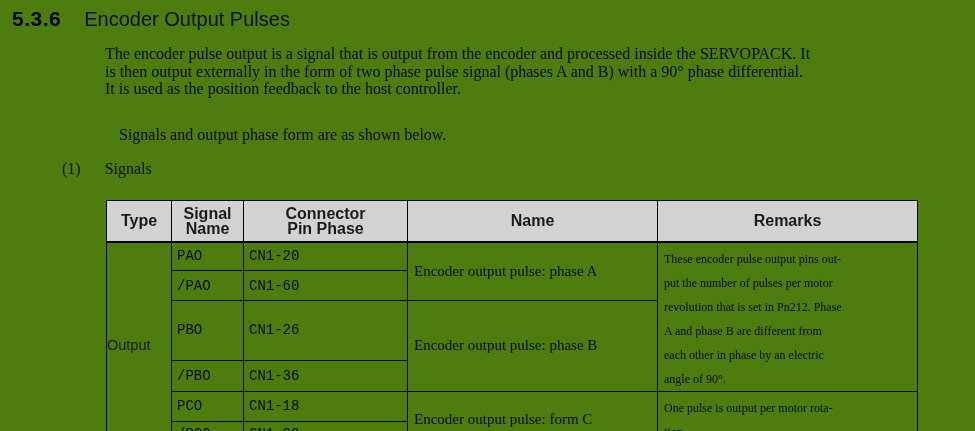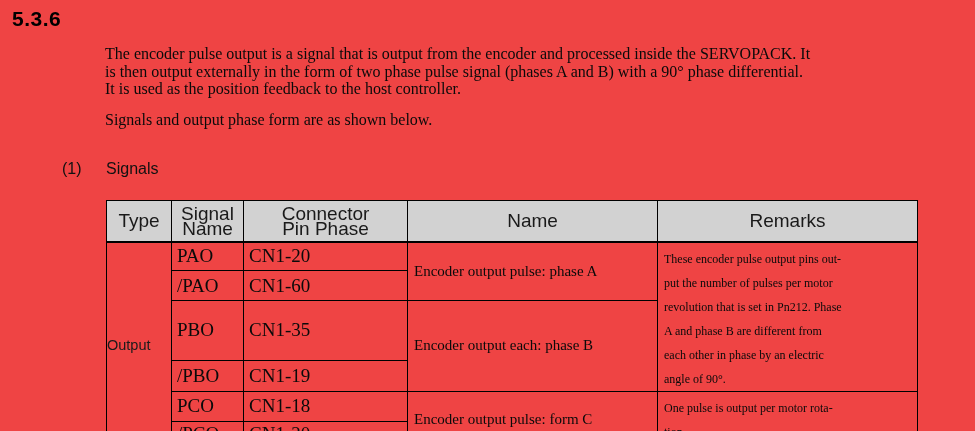--- a/index.html
+++ b/index.html
@@ -1,21 +1,21 @@
 <!DOCTYPE html>
 <html><head>
 <meta charset="utf-8">
 <style>
   * { margin: 0; padding: 0; box-sizing: border-box; }
   html, body { background: #ffffff; }
   .page {
     position: relative;
     width: 975px;
     height: 431px;
-    background: #ef4444;
+    background: #4d7c0f;
     color: #111;
     overflow: hidden;
     font-family: "Liberation Serif", serif;
   }
   .section-heading {
     position: absolute;
     left: 12px;
     top: 7px;
     display: flex;
     align-items: baseline;
@@ -37,64 +37,65 @@
   .para {
     position: absolute;
     left: 105px;
     width: 840px;
     font-size: 16px;
     line-height: 17.6px;
     white-space: pre-line;
     color: #0a0a0a;
   }
   .para-intro { top: 45px; }
-  .para-signals { top: 111px; }
+  .para-signals { top: 126px; margin-left: 14px; }
   .sub-heading {
     position: absolute;
     top: 160px;
     left: 62px;
-    font-family: Liberation Sans, sans-serif;
+    font-family: Liberation Serif, serif;
     font-size: 16px;
     color: #111;
   }
   .sub-heading .sub-title { margin-left: 20px; }
   table.signals {
     position: absolute;
     left: 106px;
     top: 200px;
     border-collapse: collapse;
     table-layout: fixed;
   }
   table.signals th, table.signals td {
     border: 1px solid #000;
     overflow: hidden;
   }
   table.signals th {
     background: #d2d2d2;
     font-family: "Liberation Sans", sans-serif;
-    font-weight: 400;
-    font-size: 19px;
+    font-weight: 700;
+    font-size: 16px;
     line-height: 15px;
     text-align: center;
     vertical-align: middle;
     white-space: pre-line;
     border-bottom: 2px solid #000;
     color: #1a1a1a;
   }
   td.cell-type {
     font-family: "Liberation Sans", sans-serif;
     font-size: 14.5px;
     vertical-align: middle;
     color: #1a1a1a;
   }
   td.cell-signal, td.cell-pin {
-    font-size: 19px;
+    font-size: 14px;
     padding-left: 5px;
     vertical-align: middle;
     color: #0a0a0a;
+    font-family: Liberation Mono, monospace;
   }
   td.cell-name {
     font-size: 15px;
     padding-left: 6px;
     vertical-align: middle;
     color: #0a0a0a;
   }
   td.cell-remarks {
     font-size: 12px;
     line-height: 24px;
@@ -107,20 +108,21 @@
     border-bottom: none;
   }
 </style>
 </head>
 <body>
 
 <div class="page">
 
   <div class="section-heading">
     <span class="section-number">5.3.6</span>
+    <span class="section-title">Encoder Output Pulses</span>
   </div>
 
   <div class="para para-intro">The encoder pulse output is a signal that is output from the encoder and processed inside the SERVOPACK. It
 is then output externally in the form of two phase pulse signal (phases A and B) with a 90° phase differential.
 It is used as the position feedback to the host controller.</div>
 
   <div class="para para-signals">Signals and output phase form are as shown below.</div>
 
   <div class="sub-heading">
     <span class="sub-marker">(1)</span>
@@ -156,26 +158,26 @@
 A and phase B are different from
 each other in phase by an electric
 angle of 90°.</td>
       </tr>
       <tr style="height:30px">
         <td class="cell-signal">/PAO</td>
         <td class="cell-pin">CN1-60</td>
       </tr>
       <tr style="height:30px">
         <td class="cell-signal">PBO</td>
-        <td class="cell-pin">CN1-35</td>
-        <td class="cell-name" rowspan="2">Encoder output each: phase B</td>
+        <td class="cell-pin">CN1-26</td>
+        <td class="cell-name" rowspan="2">Encoder output pulse: phase B</td>
       </tr>
       <tr style="height:31px">
         <td class="cell-signal">/PBO</td>
-        <td class="cell-pin">CN1-19</td>
+        <td class="cell-pin">CN1-36</td>
       </tr>
       <tr style="height:30px">
         <td class="cell-signal">PCO</td>
         <td class="cell-pin">CN1-18</td>
         <td class="cell-name" rowspan="2">Encoder output pulse: form C</td>
         <td class="cell-remarks" rowspan="2">One pulse is output per motor rota-
 tion.</td>
       </tr>
       <tr style="height:26px">
         <td class="cell-signal">/PCO</td>

